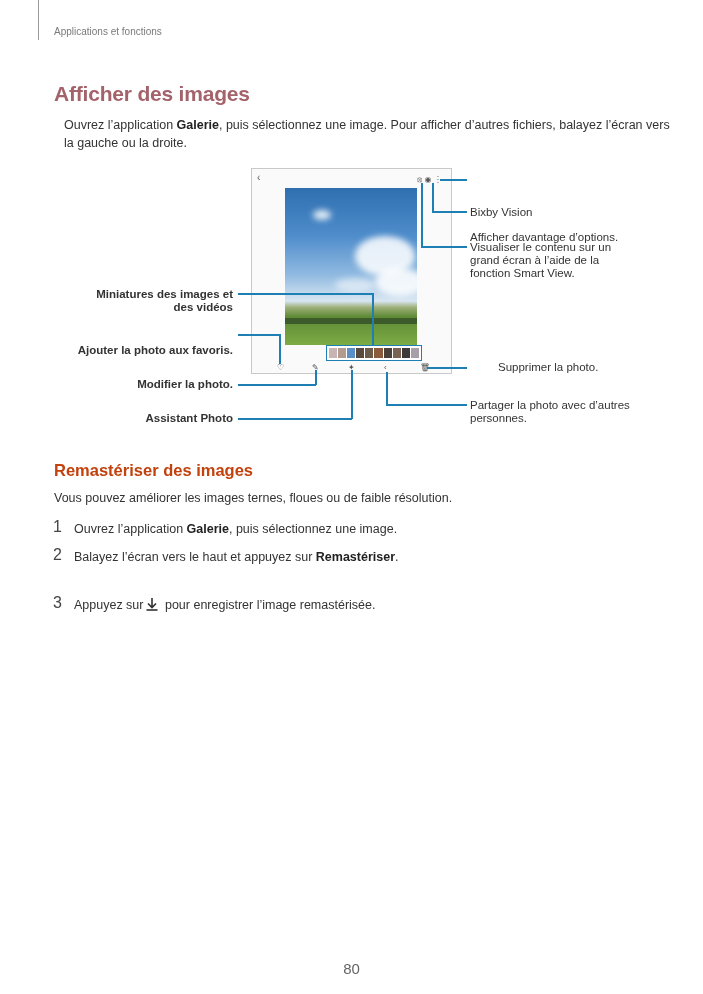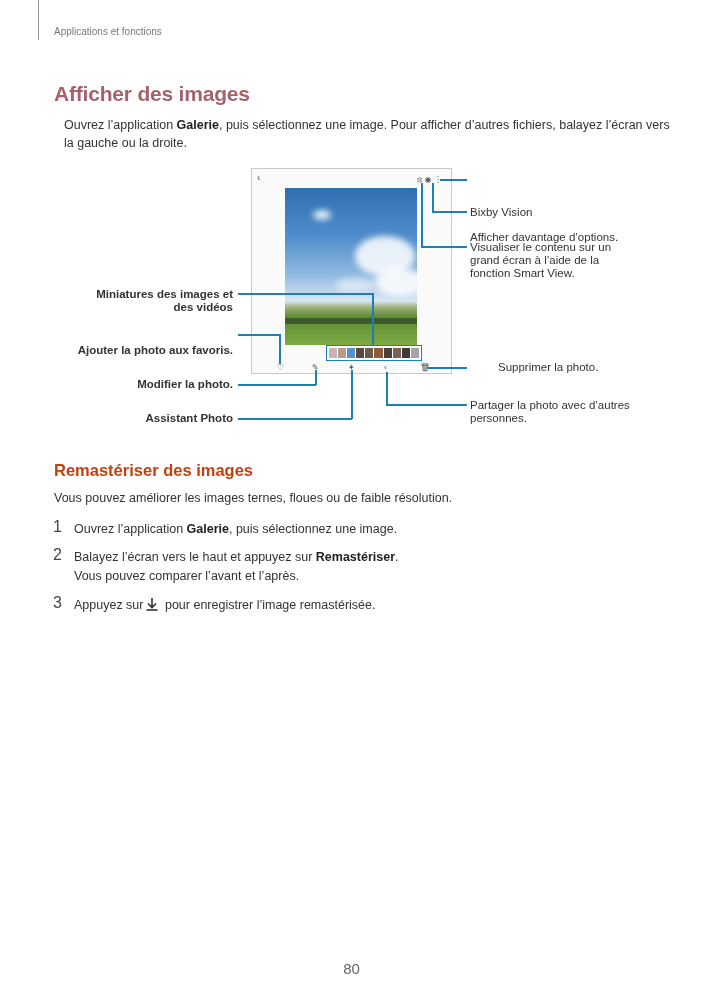--- a/index.html
+++ b/index.html
@@ -111,21 +111,21 @@
 <div class="label" style="left:470px;top:399px;width:170px;">Partager la photo avec d’autres personnes.</div>
 <div class="label right" style="left:60px;top:412px;width:173px;">Assistant Photo</div>
 
 <div class="h2">Remastériser des images</div>
 <div class="para">Vous pouvez améliorer les images ternes, floues ou de faible résolution.</div>
 
 <div class="step-num" style="top:518px;">1</div>
 <div class="step-text" style="top:520px;"><span>Ouvrez l’application </span><b>Galerie</b><span>, puis sélectionnez une image.</span></div>
 
 <div class="step-num" style="top:546px;">2</div>
-<div class="step-text" style="top:548px;"><span>Balayez l’écran vers le haut et appuyez sur </span><b>Remastériser</b><span>.</span><br><span>Vous pouvez comparer l’avant et l’après.</span></div>
+<div class="step-text" style="top:548px;"><span>Balayez l’écran vers le haut et appuyez sur </span><b>Remastériser</b><span>.</span><br></div>
 
 <div class="step-num" style="top:594px;">3</div>
 <div class="step-text" style="top:596px;"><span>Appuyez sur</span><svg class="dl-icon" viewBox="0 0 14 14">
       <path d="M7 1 V10 M3 6.5 L7 10.5 L11 6.5" stroke="#333" stroke-width="1.6" fill="none"></path>
       <path d="M1.5 13 H12.5" stroke="#333" stroke-width="1.6"></path>
     </svg><span> pour enregistrer l’image remastérisée.</span></div>
 
 <div class="page-num">80</div>
 
 </body></html>

